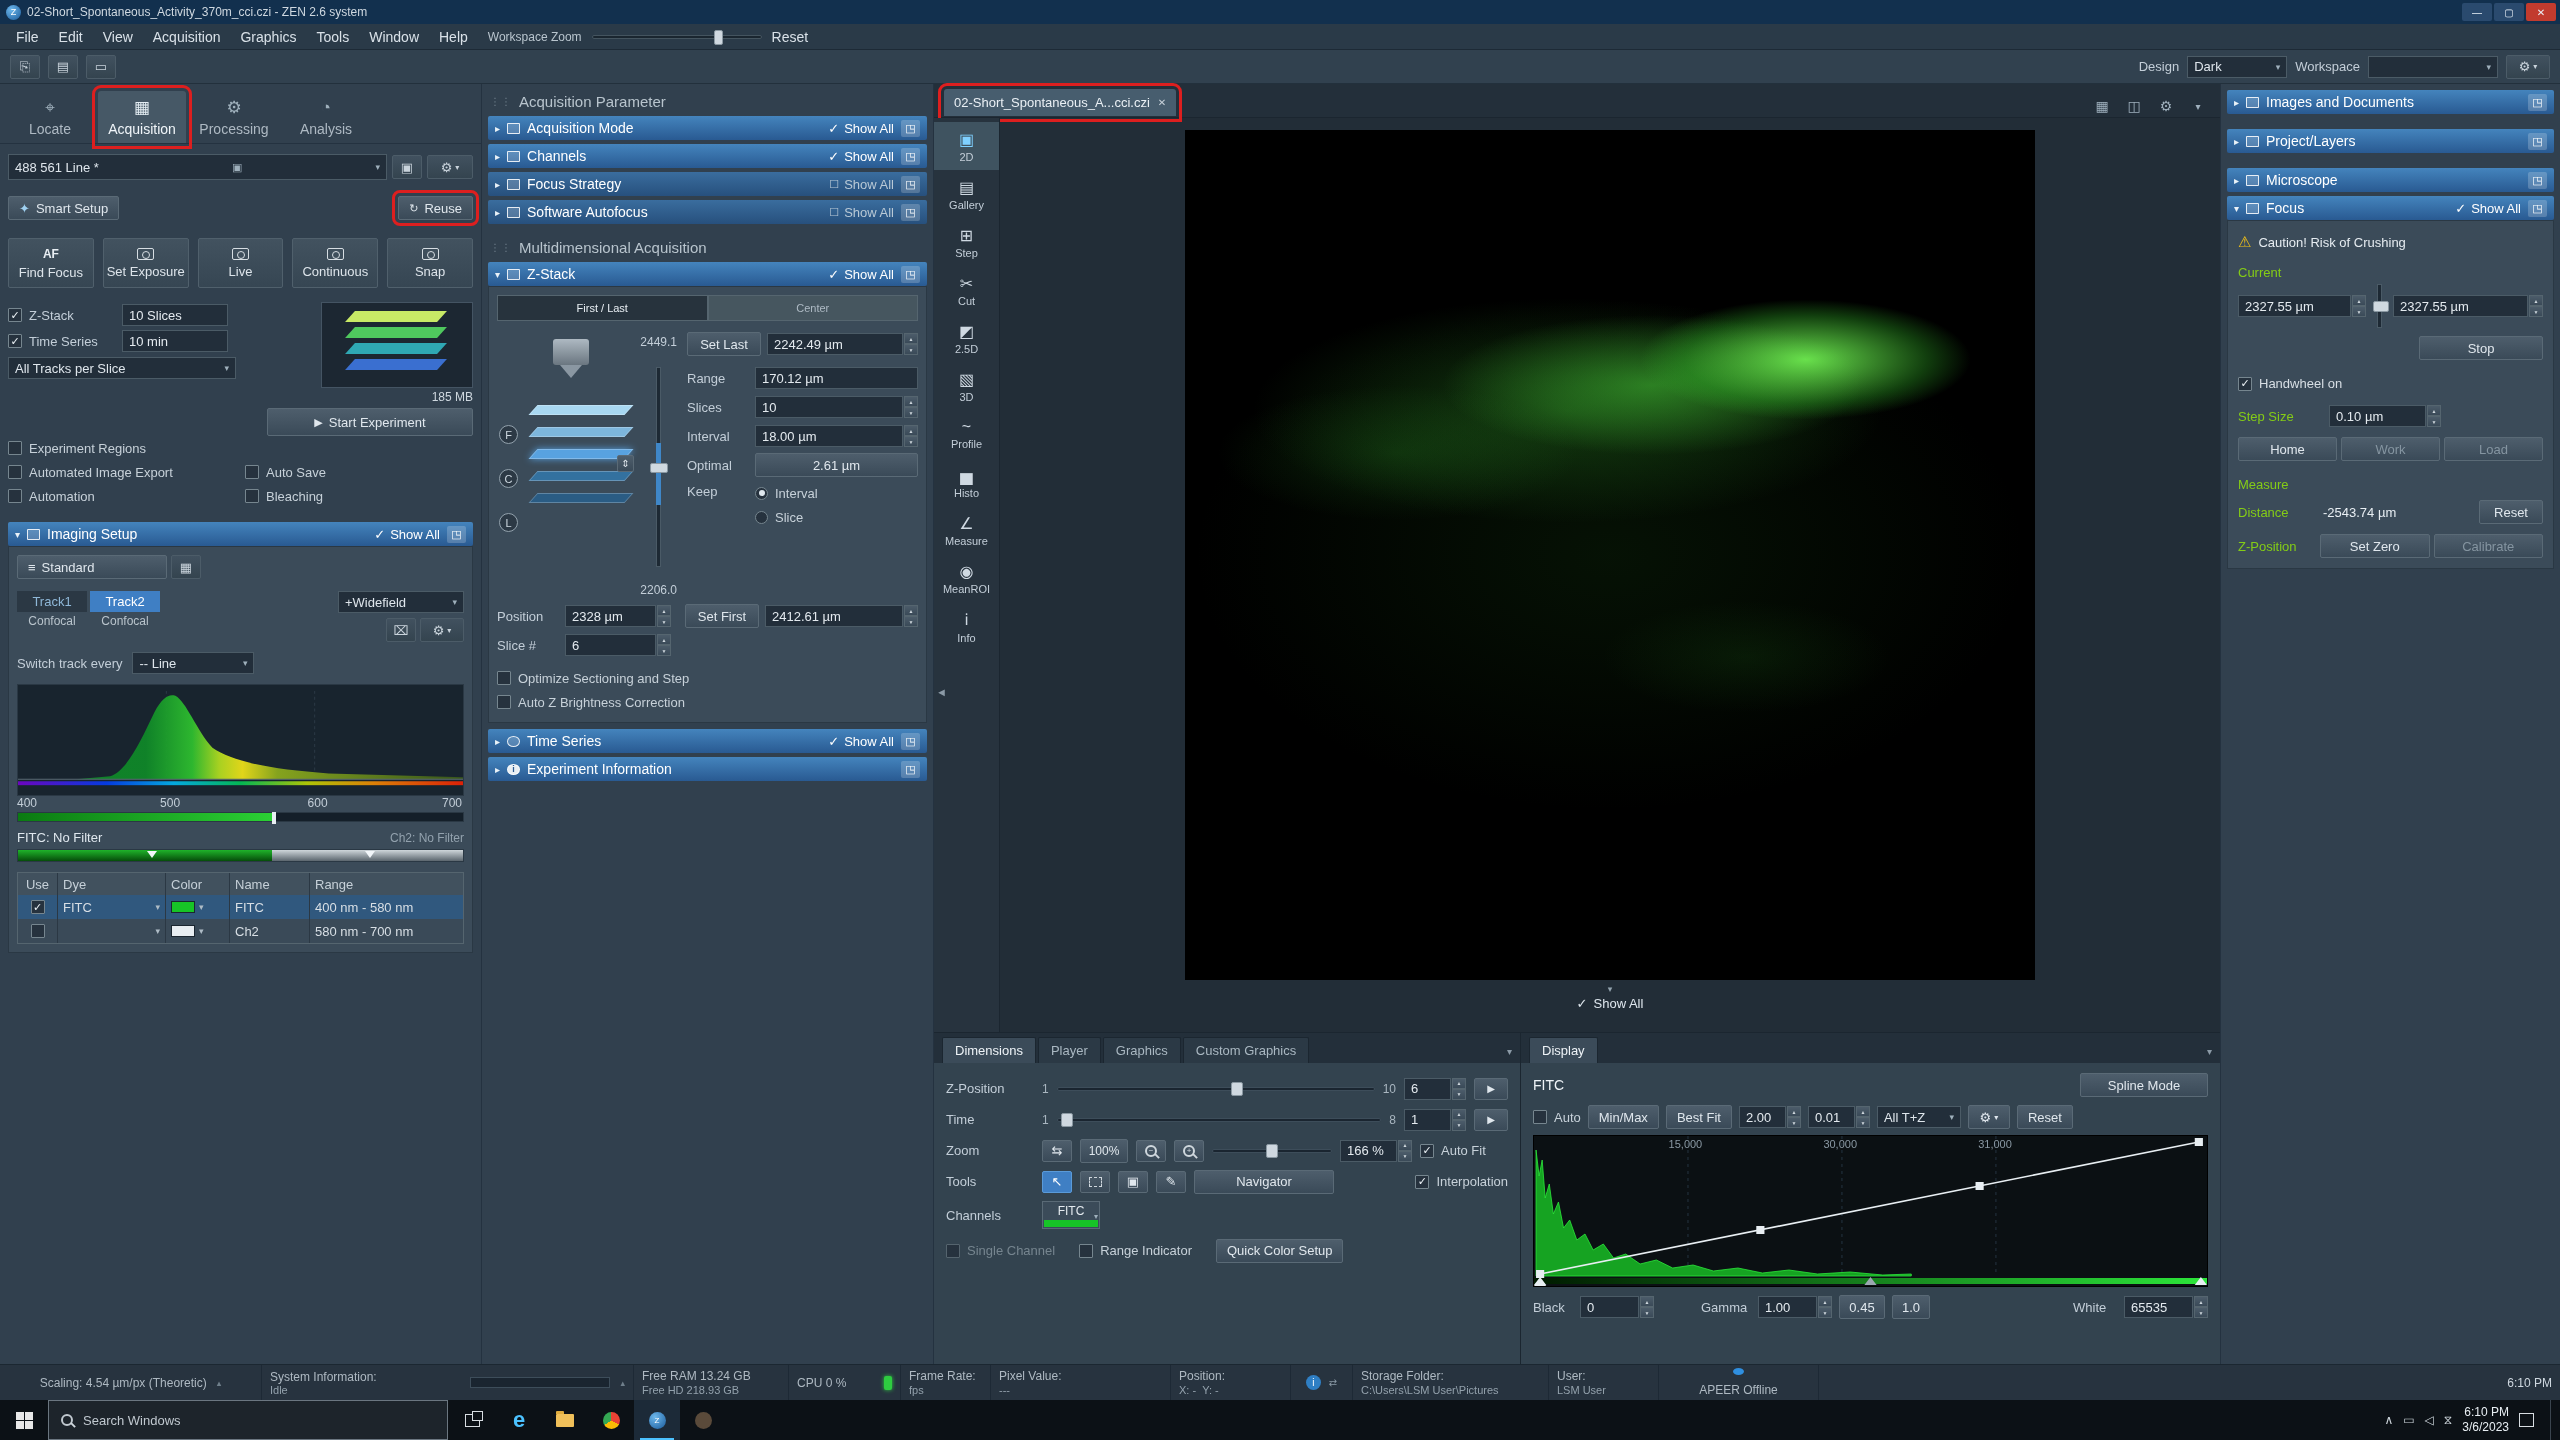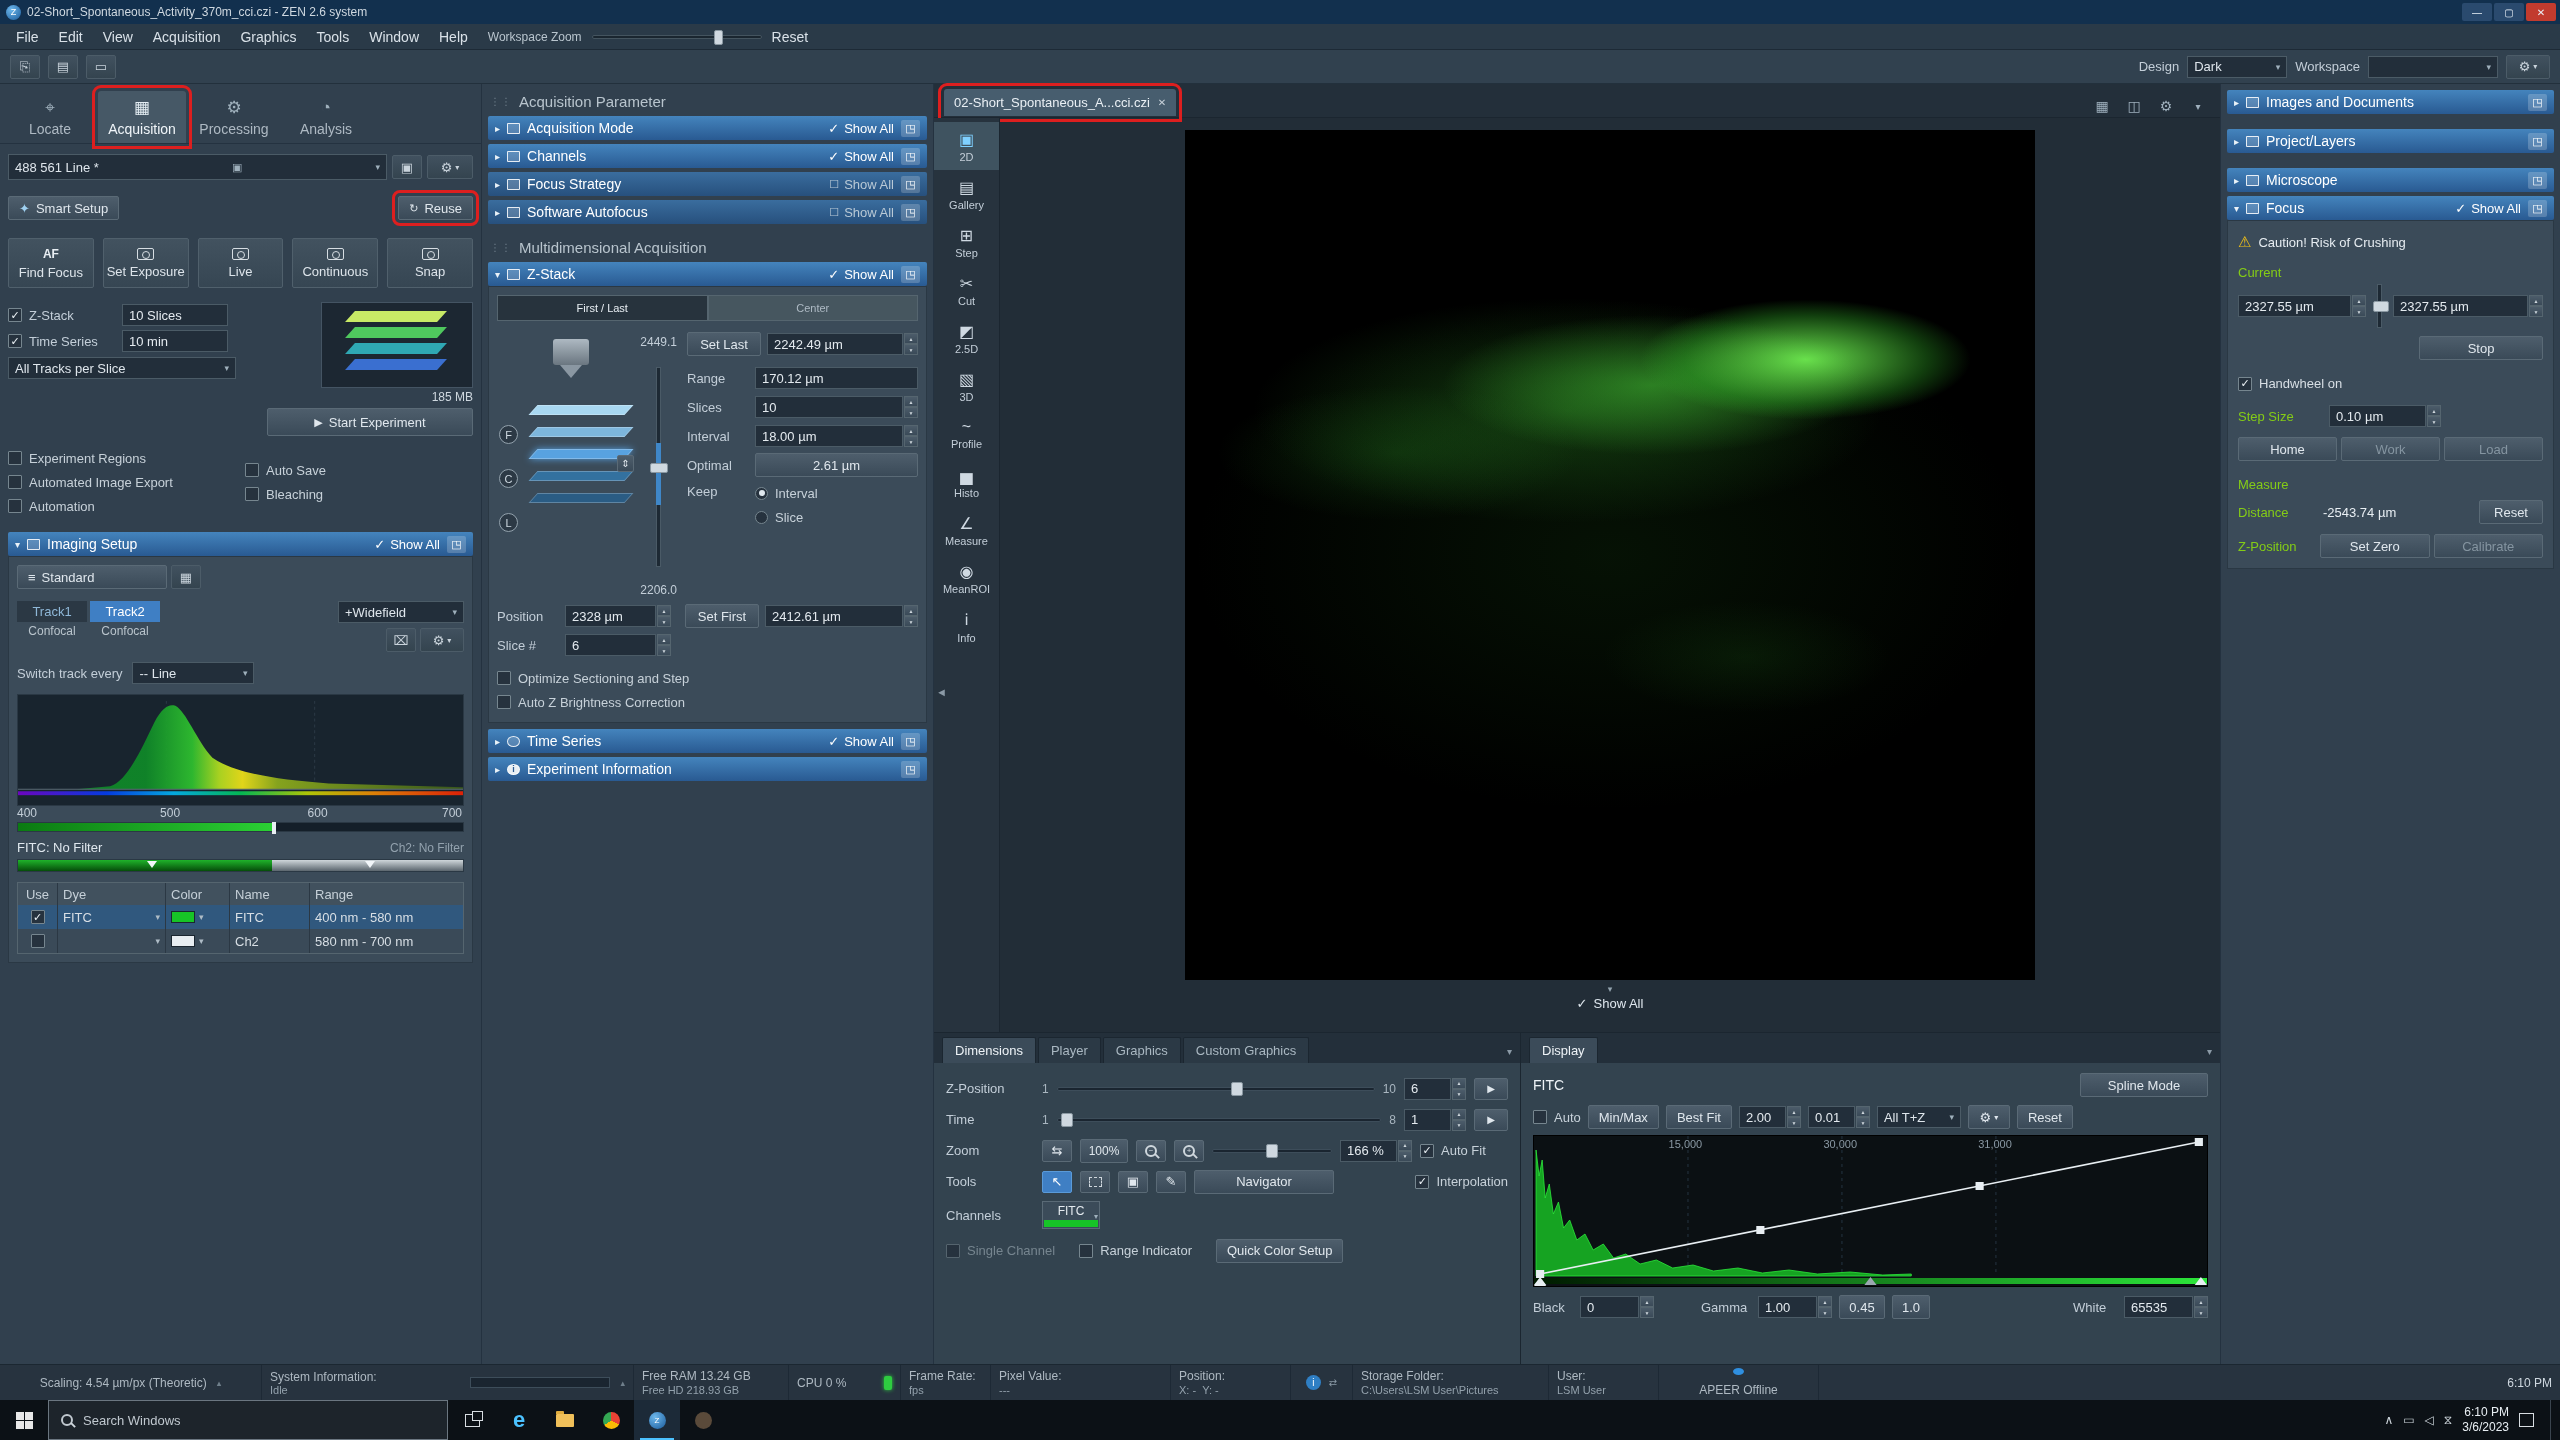--- a/index.html
+++ b/index.html
@@ -335,21 +335,21 @@
           <div class="tplane" style="top:56px;background:#3a6fd0"></div>
         </div>
         <div style="text-align:right;font-size:12px;color:#cfd8df;margin-top:2px">185 MB</div>
         <div class="btn" style="width:206px;margin-top:4px;height:28px">
           <span style="font-size:11px">▶</span>
           <span>Start Experiment</span>
         </div>
       </div>
     </div>
 
-    <div class="r" style="margin-top:10px;align-items:center">
+    <div class="r" style="align-items:flex-end">
       <div class="grow">
         <div class="cbrow">
               <span class="cb"></span>
               <span>Experiment Regions</span>
             </div>
         <div class="cbrow">
               <span class="cb"></span>
               <span>Automated Image Export</span>
             </div>
         <div class="cbrow">

